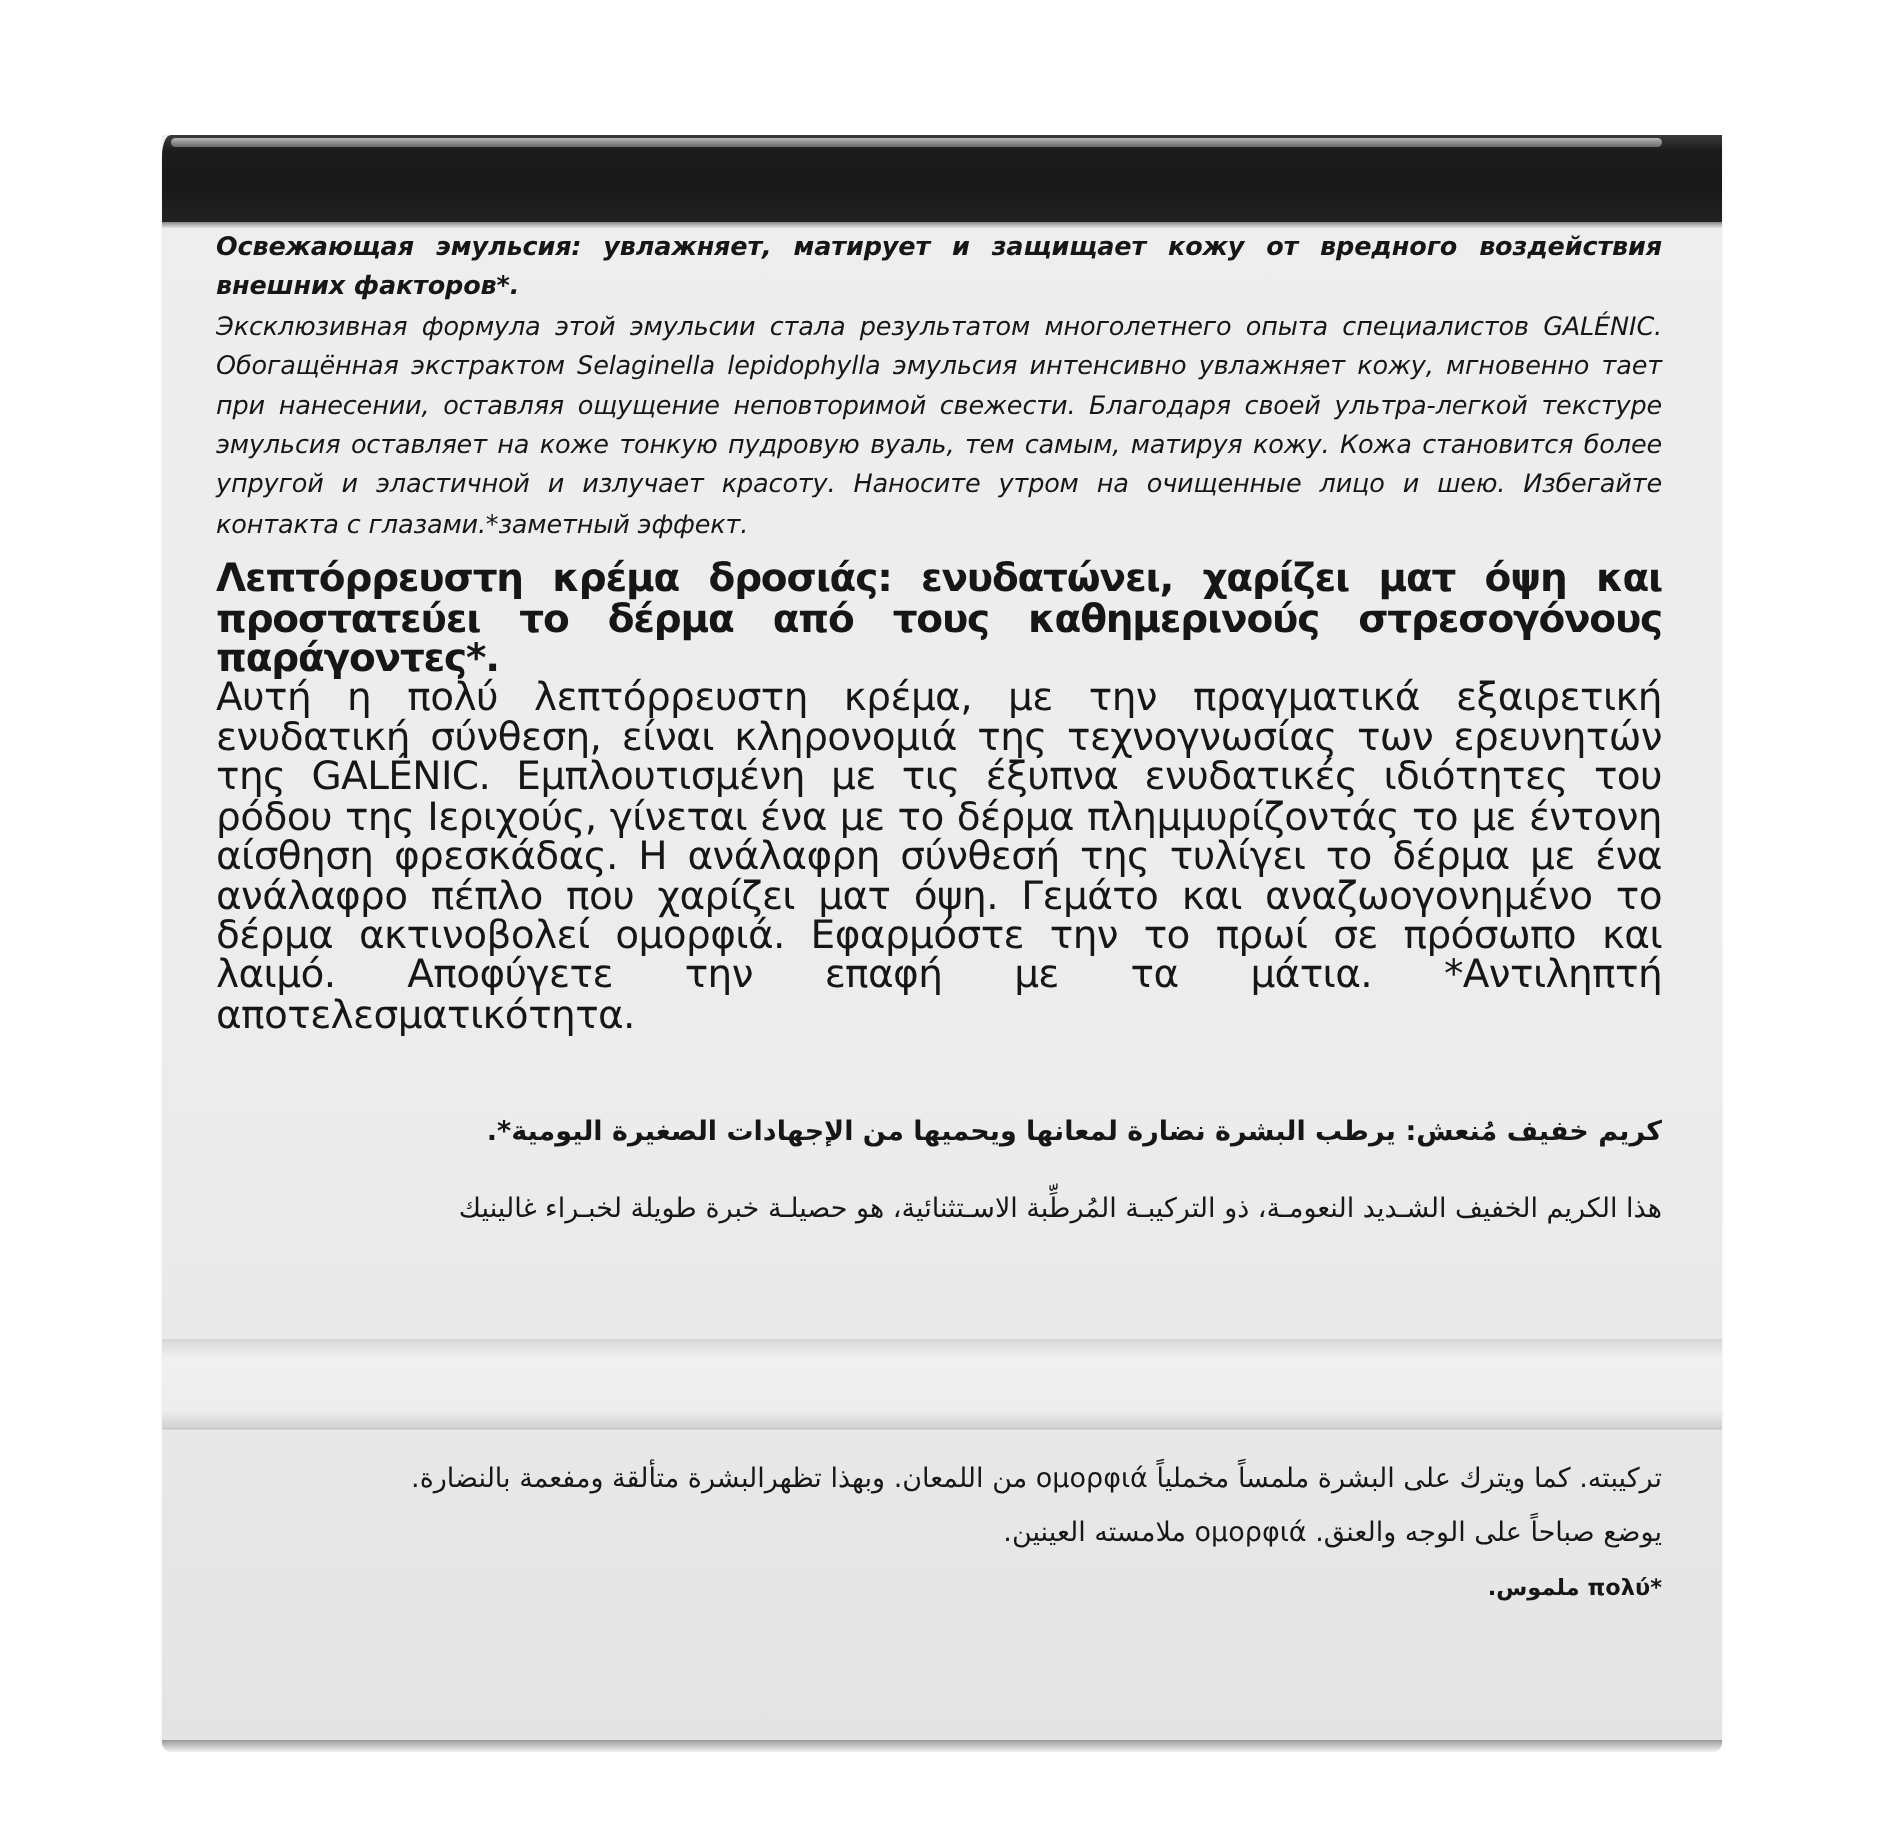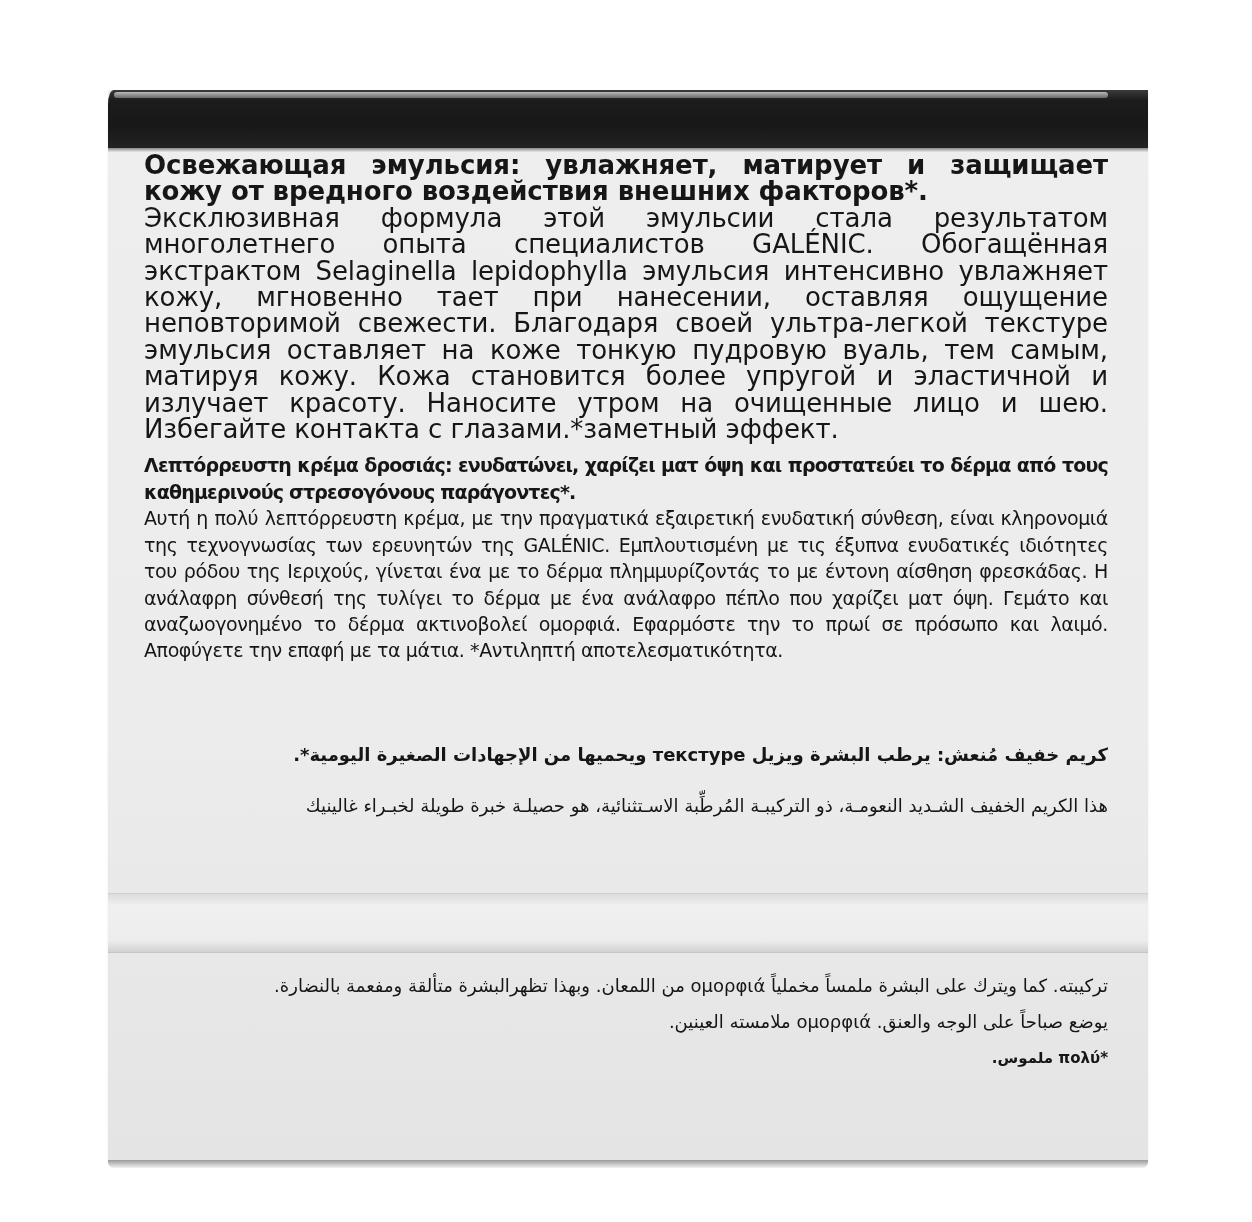--- a/index.html
+++ b/index.html
@@ -47,30 +47,31 @@
       border-radius: 0 0 6px 6px;
     }
 
     .content {
       position: absolute;
       left: 36px; right: 40px; top: 62px;
       color: #161616;
     }
     .ru {
       font-family: "DejaVu Sans", sans-serif;
-      font-size: 26px;
+      font-size: 17px;
       line-height: 26.4px;
       text-align: justify;
       letter-spacing: -0.1px;
+      font-style: italic;
     }
     .ru .title { font-weight: bold; }
     .gr {
       margin-top: 10px;
       font-family: "DejaVu Sans", sans-serif;
-      font-size: 19px;
+      font-size: 26px;
       line-height: 26.4px;
       text-align: justify;
       letter-spacing: -0.4px;
     }
     .gr .title { font-weight: bold; letter-spacing: -0.8px; }
 
     .ar {
       direction: rtl;
       font-family: "DejaVu Sans", sans-serif;
       font-size: 18px;
@@ -108,21 +109,21 @@
       <p class="ru">
         <span class="title">Освежающая эмульсия: увлажняет, матирует и защищает кожу от вредного воздействия внешних факторов*.</span><br>
         <span>Эксклюзивная формула этой эмульсии стала результатом многолетнего опыта специалистов GALÉNIC. Обогащённая экстрактом Selaginella lepidophylla эмульсия интенсивно увлажняет кожу, мгновенно тает при нанесении, оставляя ощущение неповторимой свежести. Благодаря своей ультра-легкой текстуре эмульсия оставляет на коже тонкую пудровую вуаль, тем самым, матируя кожу. Кожа становится более упругой и эластичной и излучает красоту. Наносите утром на очищенные лицо и шею. Избегайте контакта с глазами.*заметный эффект.</span>
       </p>
       <p class="gr">
         <span class="title">Λεπτόρρευστη κρέμα δροσιάς: ενυδατώνει, χαρίζει ματ όψη και προστατεύει το δέρμα από τους καθημερινούς στρεσογόνους παράγοντες*.</span><br>
         <span>Αυτή η πολύ λεπτόρρευστη κρέμα, με την πραγματικά εξαιρετική ενυδατική σύνθεση, είναι κληρονομιά της τεχνογνωσίας των ερευνητών της GALÉNIC. Εμπλουτισμένη με τις έξυπνα ενυδατικές ιδιότητες του ρόδου της Ιεριχούς, γίνεται ένα με το δέρμα πλημμυρίζοντάς το με έντονη αίσθηση φρεσκάδας. Η ανάλαφρη σύνθεσή της τυλίγει το δέρμα με ένα ανάλαφρο πέπλο που χαρίζει ματ όψη. Γεμάτο και αναζωογονημένο το δέρμα ακτινοβολεί ομορφιά. Εφαρμόστε την το πρωί σε πρόσωπο και λαιμό. Αποφύγετε την επαφή με τα μάτια. *Αντιληπτή αποτελεσματικότητα.</span>
       </p>
     </div>
 
-    <div class="ar ar-title">كريم خفيف مُنعش: يرطب البشرة ويزيل текстуре ويحميها من الإجهادات الصغيرة اليومية*.</div>
+    <div class="ar ar-title">كريم خفيف مُنعش: يرطب البشرة نضارة لمعانها ويحميها من الإجهادات الصغيرة اليومية*.</div>
     <div class="ar ar-body">
       <span class="ar-line">هذا الكريم الخفيف الشـديد النعومـة، ذو التركيبـة المُرطِّبة الاسـتثنائية، هو حصيلـة خبرة طويلة لخبـراء غالينيك</span>
     </div>
     <div class="ar ar-body2">
       <span class="ar-line">تركيبته. كما ويترك على البشرة ملمساً مخملياً ομορφιά من اللمعان. وبهذا تظهرالبشرة متألقة ومفعمة بالنضارة.</span>
       <span class="ar-line">يوضع صباحاً على الوجه والعنق. ομορφιά ملامسته العينين.</span>
       <span class="ar-line ar-foot">*πολύ ملموس.</span>
     </div>
   </div>
 </div>

